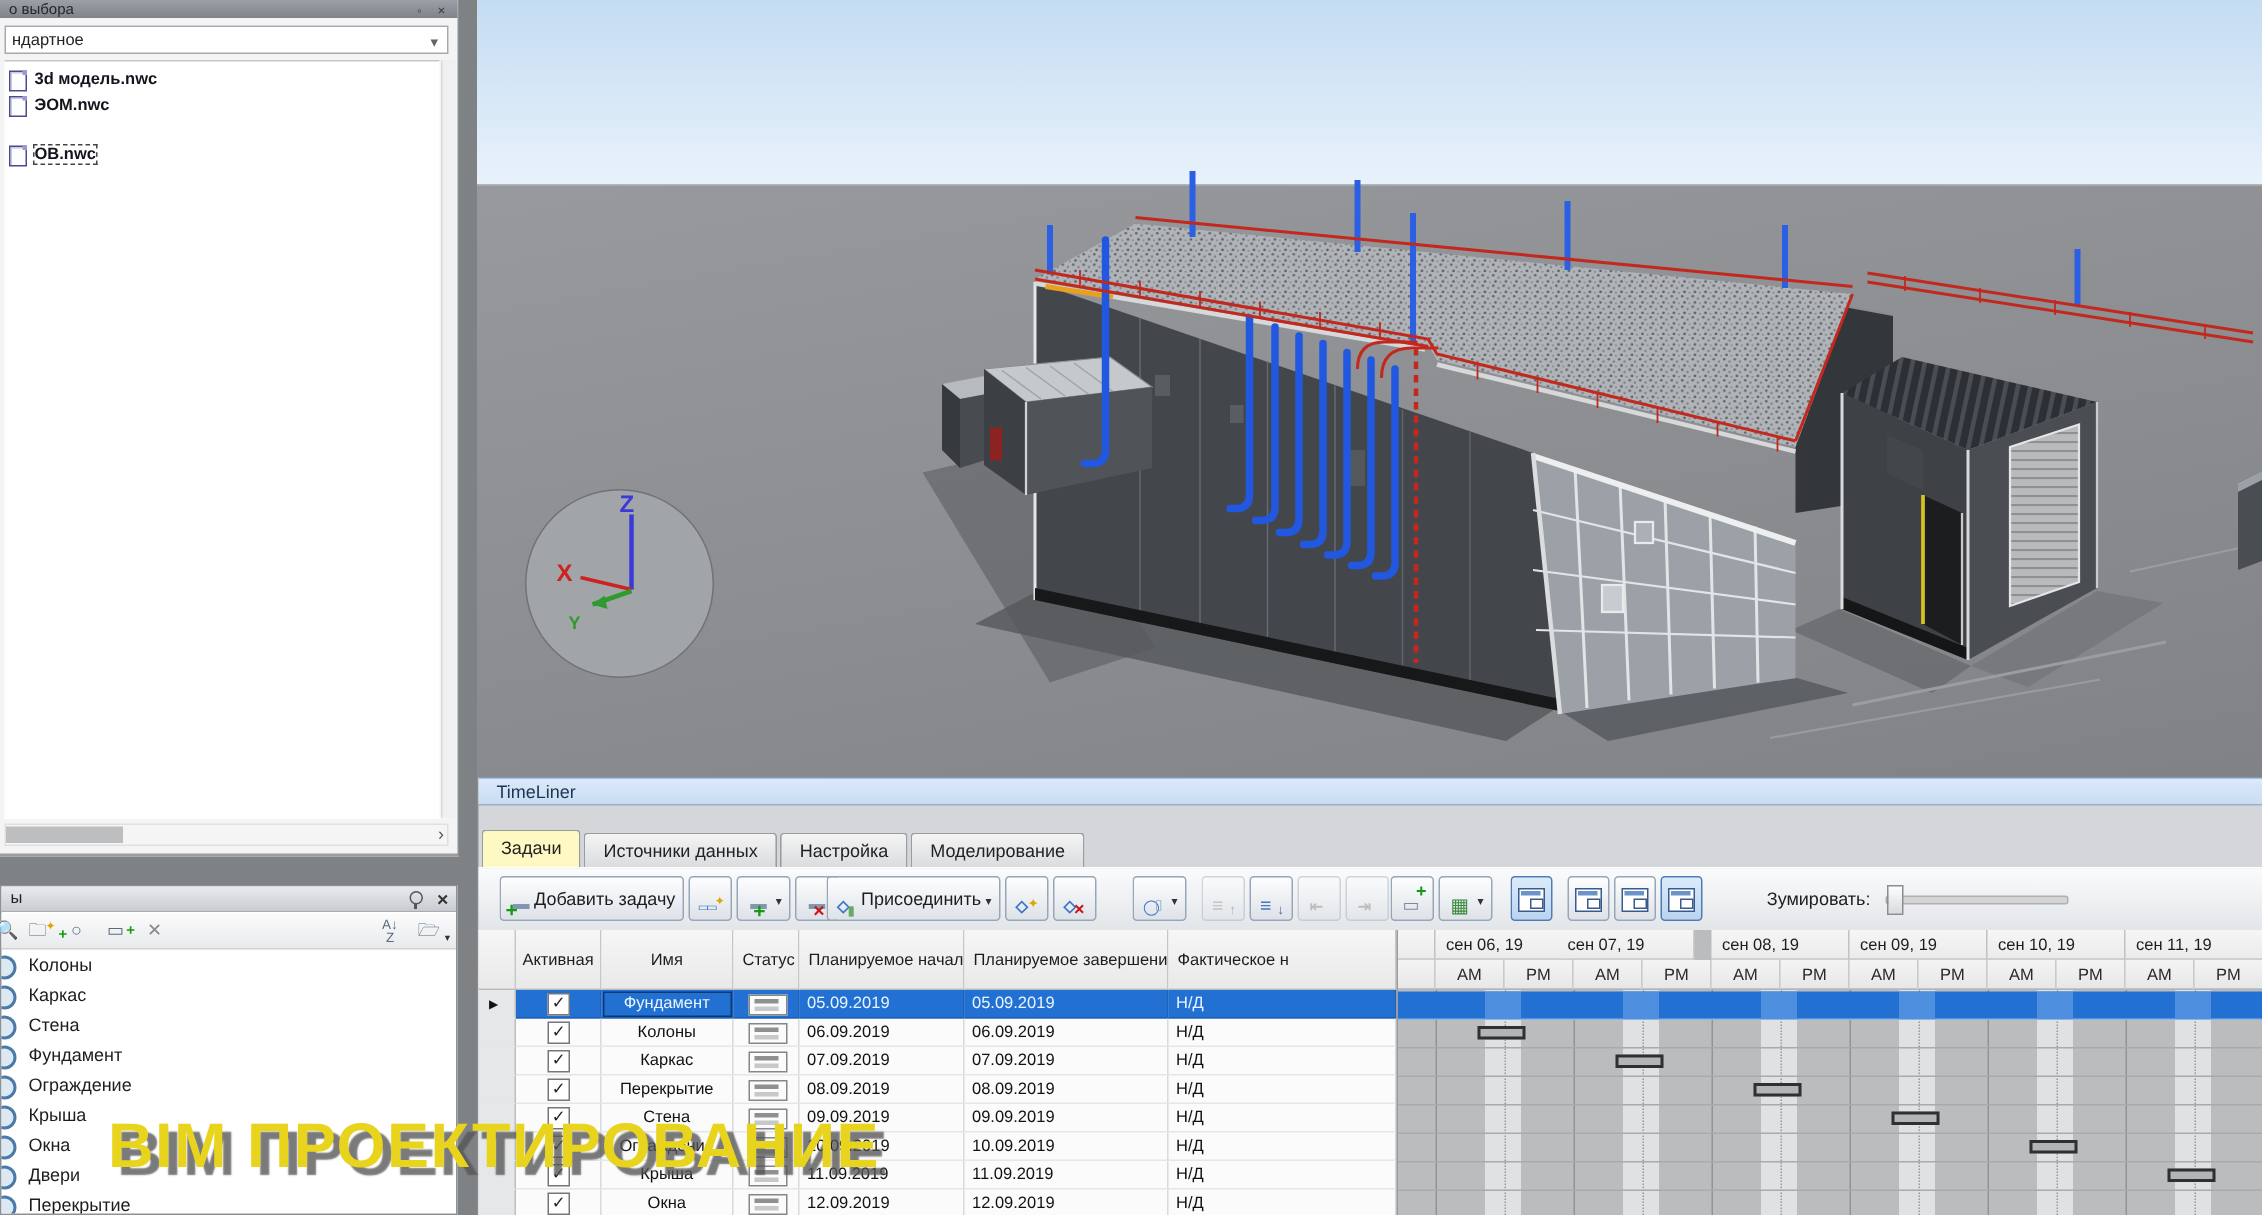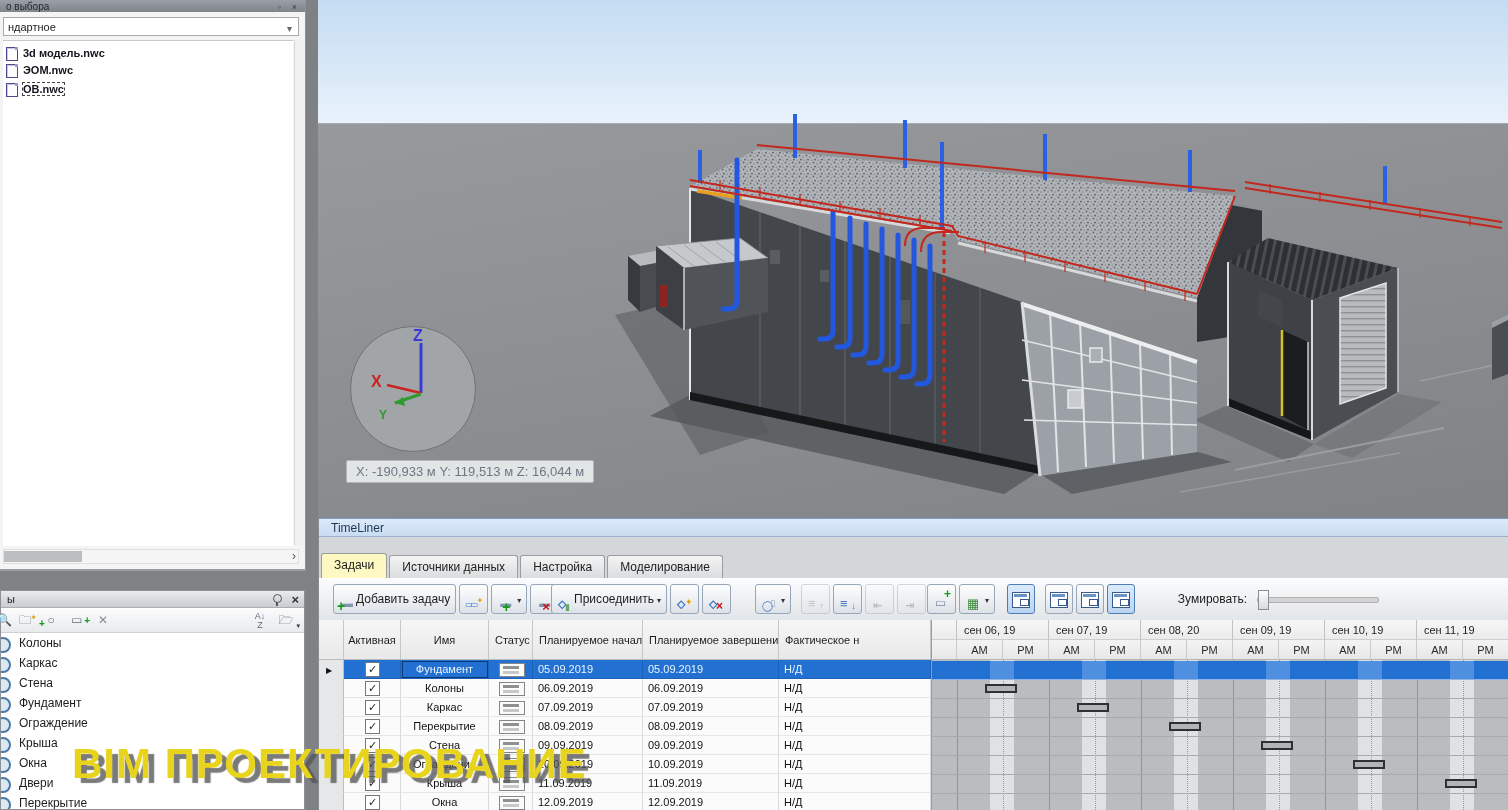--- a/index.html
+++ b/index.html
@@ -161,21 +161,21 @@
       <span>о выбора</span>
       <span class="winbtns">◦ ×</span>
     </div>
     <div class="abs" id="sel-combo">
       <span>ндартное</span>
       <span class="chev">▾</span>
     </div>
     <div class="abs" id="sel-body">
         <div class="file-row" style="margin-top: 4px;"><div class="file-ico"></div><span>3d модель.nwc</span></div>
         <div class="file-row" style="margin-top: 0px;"><div class="file-ico"></div><span>ЭОМ.nwc</span></div>
-        <div class="file-row" style="margin-top: 2px;"><div class="file-ico"></div><span class="file-focus">ОВ.nwc</span></div>
+        <div class="file-row" style="margin-top: 16px;"><div class="file-ico"></div><span class="file-focus">ОВ.nwc</span></div>
       </div>
     <div class="abs" id="sel-vscroll"></div>
     <div class="abs" id="sel-hscroll">
       <div class="abs" id="sel-hthumb"></div>
       <div class="abs" id="sel-harrow">›</div>
     </div>
   </div>
 
   <div class="abs" id="sets-panel">
     <div class="abs" id="sets-title">
@@ -359,21 +359,20 @@
       <svg width="124" height="124">
         <line x1="70" y1="66" x2="70" y2="16" stroke="#3a3ad8" stroke-width="3"></line>
         <line x1="70" y1="66" x2="36" y2="58" stroke="#cc2222" stroke-width="2.5"></line>
         <line x1="70" y1="67" x2="44" y2="76" stroke="#2f9a2f" stroke-width="3"></line>
         <polygon points="44,76 52,70 54,79" fill="#2f9a2f"></polygon>
         <text x="62" y="14" fill="#3a3ad8" font-size="16" font-weight="bold">Z</text>
         <text x="20" y="60" fill="#cc2222" font-size="16" font-weight="bold">X</text>
         <text x="28" y="92" fill="#2f9a2f" font-size="12" font-weight="bold">Y</text>
       </svg>
     </div>
-    <div class="abs" id="coord-box">X: -190,933 м  Y: 119,513 м  Z: 16,044 м</div>
   </div>
 
   <div class="abs" id="tl-panel">
     <div class="abs" id="tl-title" style="background: linear-gradient(rgb(220, 234, 250), rgb(201, 220, 240));">
       <span>TimeLiner</span>
     </div>
     <div class="abs clearfix" id="tl-tabs">
         <div class="tab active">Задачи</div>
         <div class="tab">Источники данных</div>
         <div class="tab">Настройка</div>
@@ -538,24 +537,24 @@
           <div class="tcell" style="left: 214px; width: 110px; top: 173px; padding-left: 5px;">12.09.2019</div>
           <div class="tcell" style="left: 324px; width: 136px; top: 173px; padding-left: 5px;">12.09.2019</div>
           <div class="tcell" style="left: 460px; width: 152px; top: 173px; padding-left: 5px;">Н/Д</div>
         </div>
       <div class="abs" id="gantt">
           <div class="g-dayhead" style="left: 0px; width: 25px;"></div>
           <div class="g-half" style="left: 0px; width: 25px;"></div>
           <div class="g-dayhead" style="left: 25px; width: 92px;">сен 06, 19</div>
           <div class="g-half" style="left: 25px; width: 46px;">AM</div>
           <div class="g-half" style="left: 71px; width: 46px;">PM</div>
-          <div class="g-dayhead" style="left: 117px; width: 92px;">сен 07, 19</div>
+          <div class="g-dayhead" style="left: 106px; width: 92px;">сен 07, 19</div>
           <div class="g-half" style="left: 117px; width: 46px;">AM</div>
           <div class="g-half" style="left: 163px; width: 46px;">PM</div>
-          <div class="g-dayhead" style="left: 209px; width: 92px;">сен 08, 20</div>
+          <div class="g-dayhead" style="left: 209px; width: 92px;">сен 08, 19</div>
           <div class="g-half" style="left: 209px; width: 46px;">AM</div>
           <div class="g-half" style="left: 255px; width: 46px;">PM</div>
           <div class="g-dayhead" style="left: 301px; width: 92px;">сен 09, 19</div>
           <div class="g-half" style="left: 301px; width: 46px;">AM</div>
           <div class="g-half" style="left: 347px; width: 46px;">PM</div>
           <div class="g-dayhead" style="left: 393px; width: 92px;">сен 10, 19</div>
           <div class="g-half" style="left: 393px; width: 46px;">AM</div>
           <div class="g-half" style="left: 439px; width: 46px;">PM</div>
           <div class="g-dayhead" style="left: 485px; width: 92px;">сен 11, 19</div>
           <div class="g-half" style="left: 485px; width: 46px;">AM</div>

